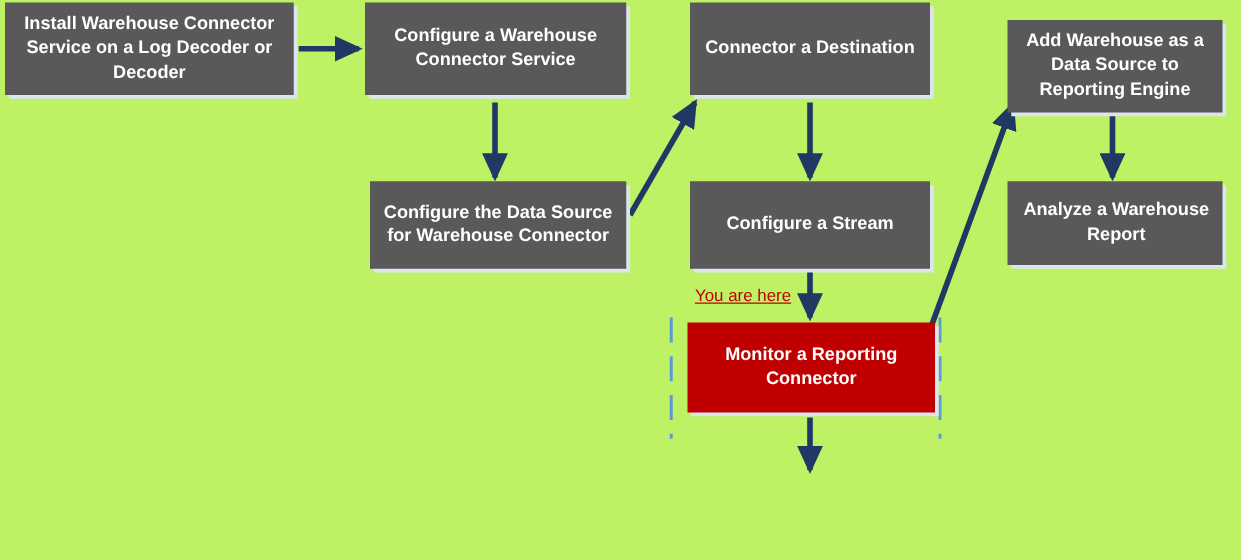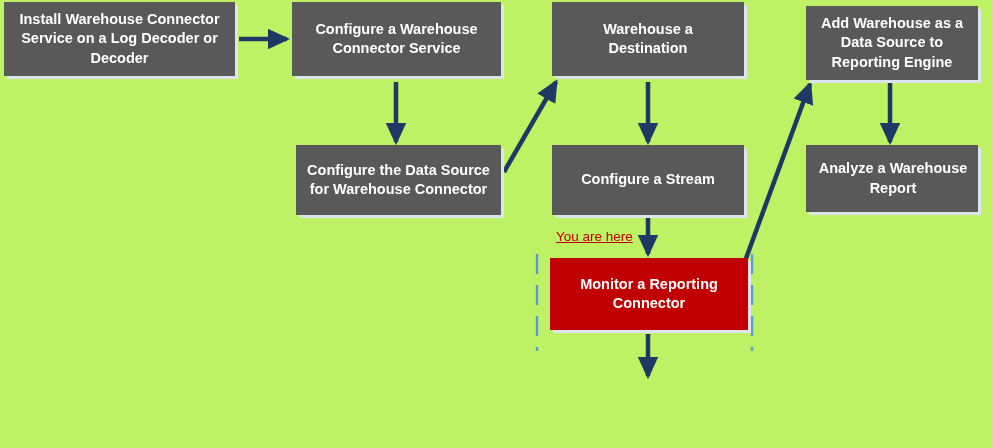--- a/index.html
+++ b/index.html
@@ -90,24 +90,24 @@
 
   <div class="node" style="left:4px; top:2px; width:231px; height:74px;">
     <span class="label">Install Warehouse Connector Service on a Log Decoder or Decoder</span>
   </div>
 
   <div class="node" style="left:292px; top:2px; width:209px; height:74px;">
     <span class="label">Configure a Warehouse Connector Service</span>
   </div>
 
   <div class="node" style="left:552px; top:2px; width:192px; height:74px;">
-    <span class="label">Warehouse a Destination</span>
+    <span class="label">Connector a Destination</span>
   </div>
 
-  <div class="node" style="left:806px; top:6px; width:172px; height:74px;">
+  <div class="node" style="left:806px; top:16px; width:172px; height:74px;">
     <span class="label">Add Warehouse as a Data Source to Reporting Engine</span>
   </div>
 
   <div class="node" style="left:296px; top:145px; width:205px; height:70px;">
     <span class="label">Configure the Data Source for Warehouse Connector</span>
   </div>
 
   <div class="node" style="left:552px; top:145px; width:192px; height:70px;">
     <span class="label">Configure a Stream</span>
   </div>

